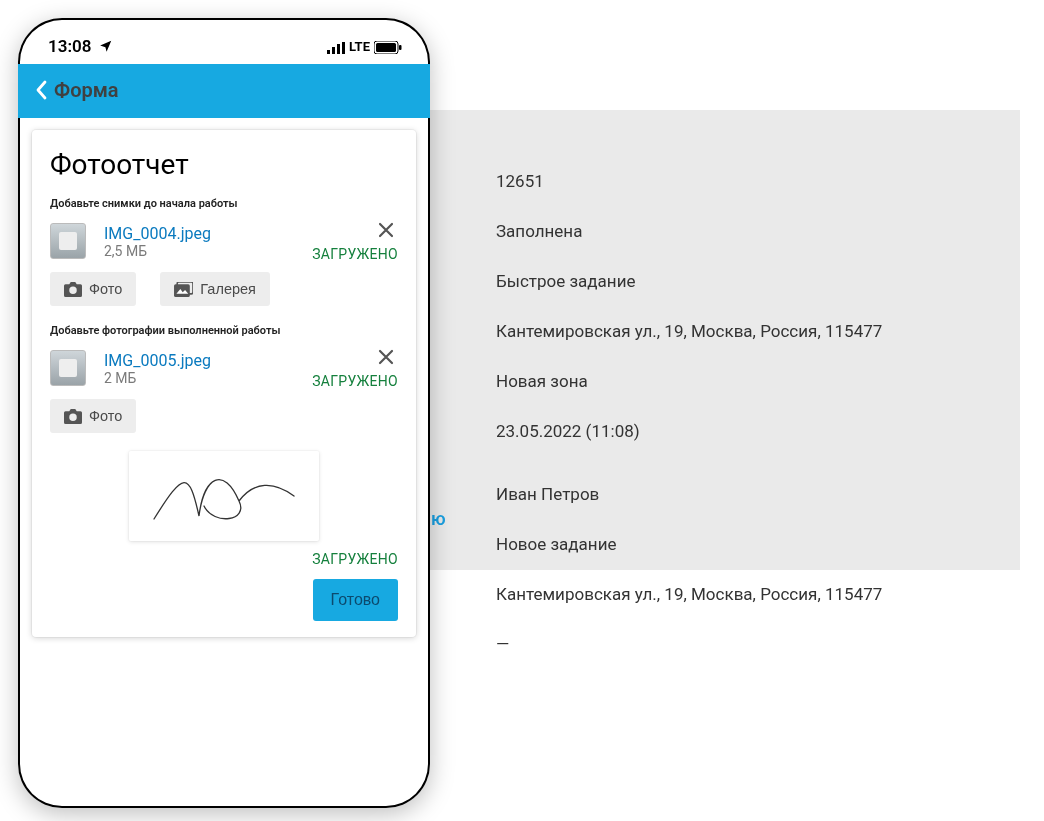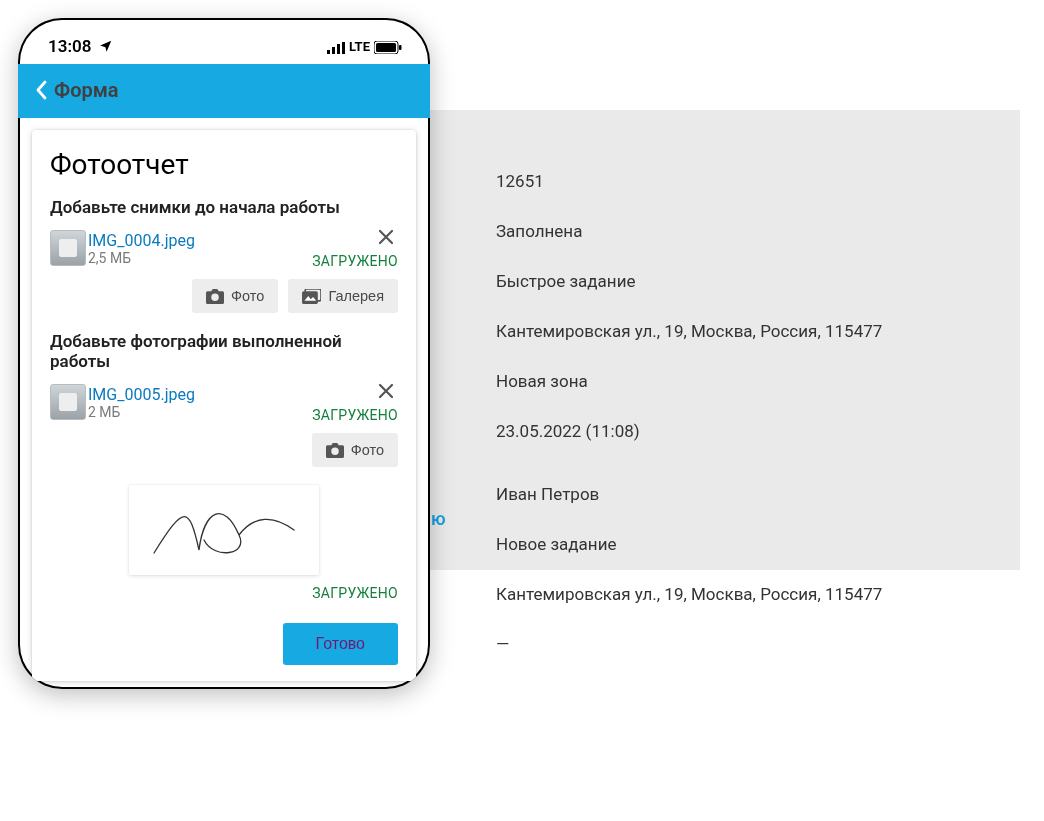--- a/index.html
+++ b/index.html
@@ -30,21 +30,21 @@
     color:#1a9fe0; font-size:18px; font-weight:600;
     position:absolute; left:30px; bottom:40px;
     letter-spacing:.3px;
   }
   
   .phone {
     position: absolute;
     left: 18px;
     top: 18px;
     width: 412px;
-    height: 671px;
+    height: 790px;
     background:#fff;
     border-radius: 44px;
     box-shadow: 0 0 0 2px #000 inset, 0 6px 24px rgba(0,0,0,.25);
     overflow:hidden;
   }
   .statusbar {
     display:flex; justify-content:space-between; align-items:center;
     padding: 18px 28px 8px 30px;
     font-size:17px; font-weight:600;
   }
@@ -59,46 +59,46 @@
   .screen {
     padding: 12px 14px 20px;
   }
   .card {
     background:#fff;
     border-radius:4px;
     box-shadow: 0 1px 6px rgba(0,0,0,.18), 0 0 0 1px rgba(0,0,0,.04);
     padding: 18px 18px 16px;
   }
   .card h2 { font-size:28px; font-weight:400; margin-bottom:16px; }
-  .lbl { font-size:17px; font-weight:600; color:#222; margin-bottom:10px; }
+  .lbl { font-size:11px; font-weight:600; color:#222; margin-bottom:10px; }
   .filerow {
-    display:flex; align-items:center; gap:2px;
+    display:flex; align-items:center; gap:18px;
     margin-bottom:10px;
   }
   .thumb {
     width:36px; height:36px; border-radius:3px;
     background: linear-gradient(#cfd6da,#9aa3a8);
     border:1px solid #bbb; flex-shrink:0;
     display:flex;align-items:center;justify-content:center;
   }
   .thumb::after{content:""; width:18px;height:18px;background:#eee;border-radius:2px;display:block;}
   .fileinfo { flex:1; }
   .fname { color:#0a7abf; font-size:16px; }
   .fsize { color:#7a7a7a; font-size:14px; margin-top:0;}
   .status-loaded { color:#15803d; font-size:14px; letter-spacing:.3px;}
   .xbtn { color:#555; font-size:20px; padding:2px 4px; cursor:pointer; }
   .row-end { display:flex; flex-direction:column; align-items:flex-end; gap:6px;}
-  .btnrow { display:flex; justify-content:flex-end; gap:10px; margin: 4px 0 18px;}
+  .btnrow { display:flex; gap:24px; margin: 4px 0 18px;}
   .btn {
     background:#ededed; color:#4a4a4a; border:none; border-radius:3px;
     padding:9px 14px; font-size:14.5px; font-weight:500;
     display:inline-flex; align-items:center; gap:7px;
     cursor:pointer;
   }
-  .btn.primary { background:#17a9e1; color:#701a75; font-size:16px; padding:12px 33px;margin-top:10px; }
+  .btn.primary { background:#17a9e1; color:#0c4a6e; font-size:16px; padding:12px 18px; }
   .sig-header { display:flex; justify-content:space-between; align-items:center; margin:8px 0 10px;}
   .sigbox {
     width: 190px; height:90px; margin: 0 auto;
     box-shadow: 0 0 0 1px rgba(0,0,0,.02), 0 1px 4px rgba(0,0,0,.12);
     display:flex; align-items:center; justify-content:center;
     border-radius:2px;
   }
   .done-row{ display:flex; justify-content:flex-end; margin-top:12px;}
   .loaded-right{ text-align:right; margin-top:10px; }
   svg { display:block; }

